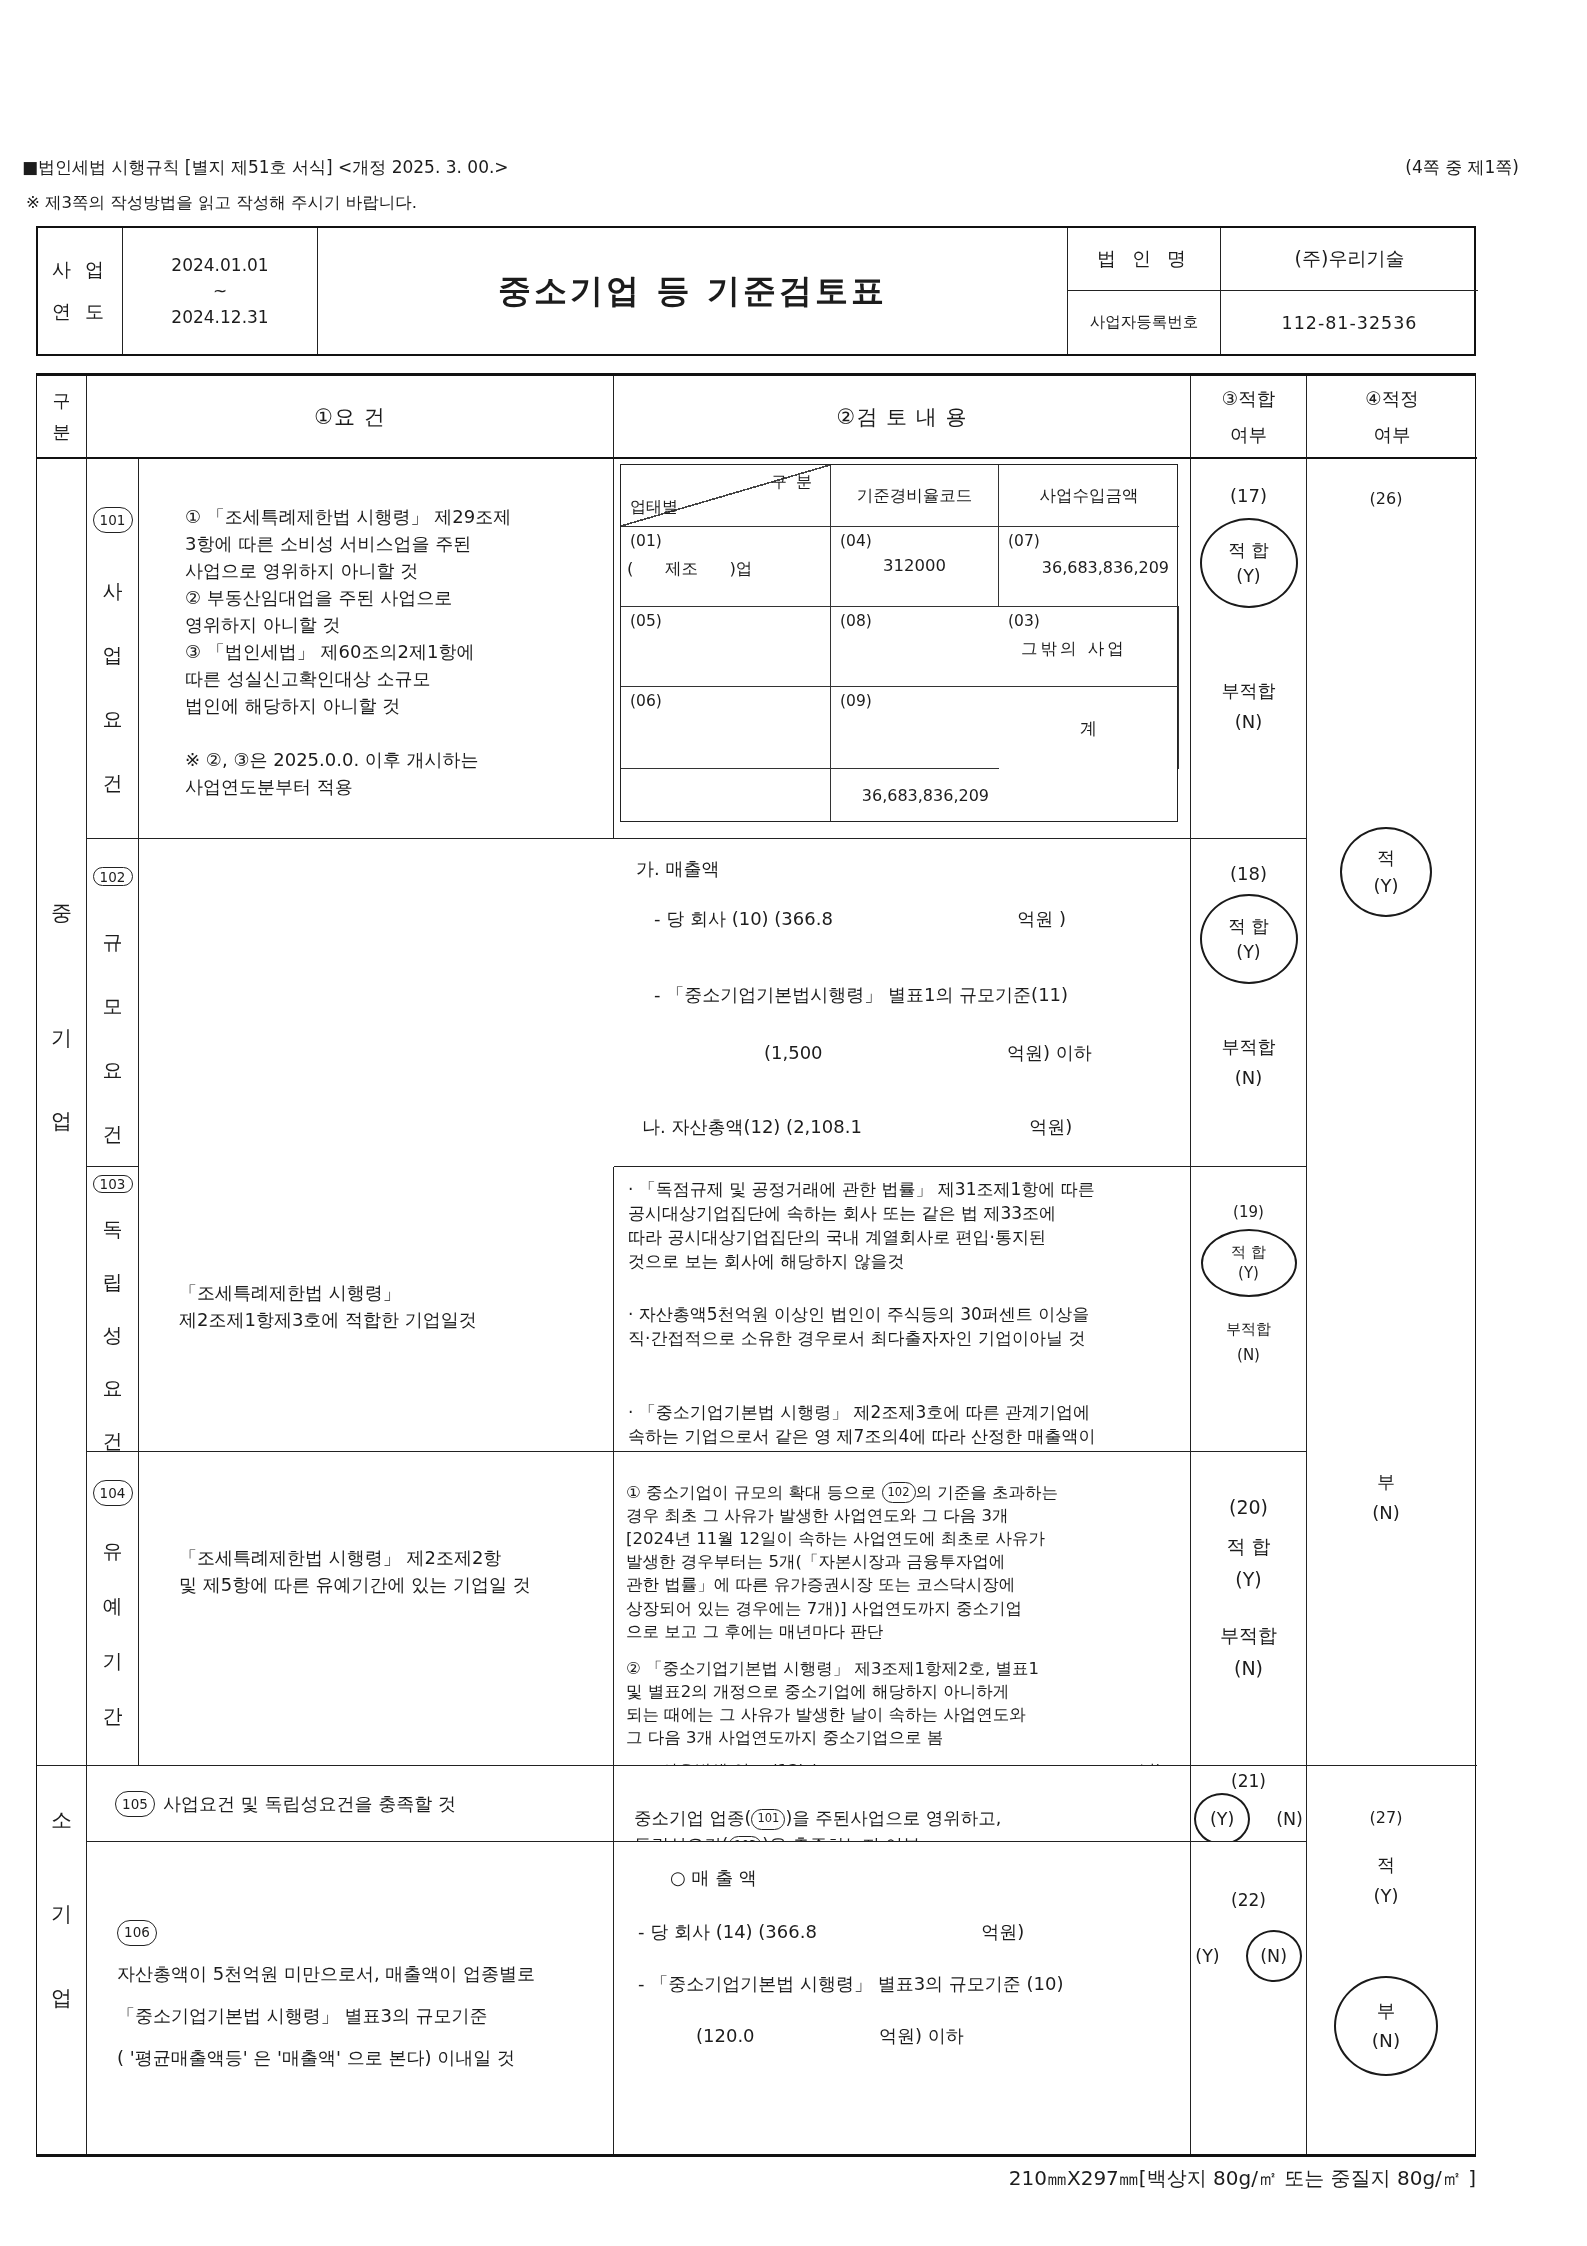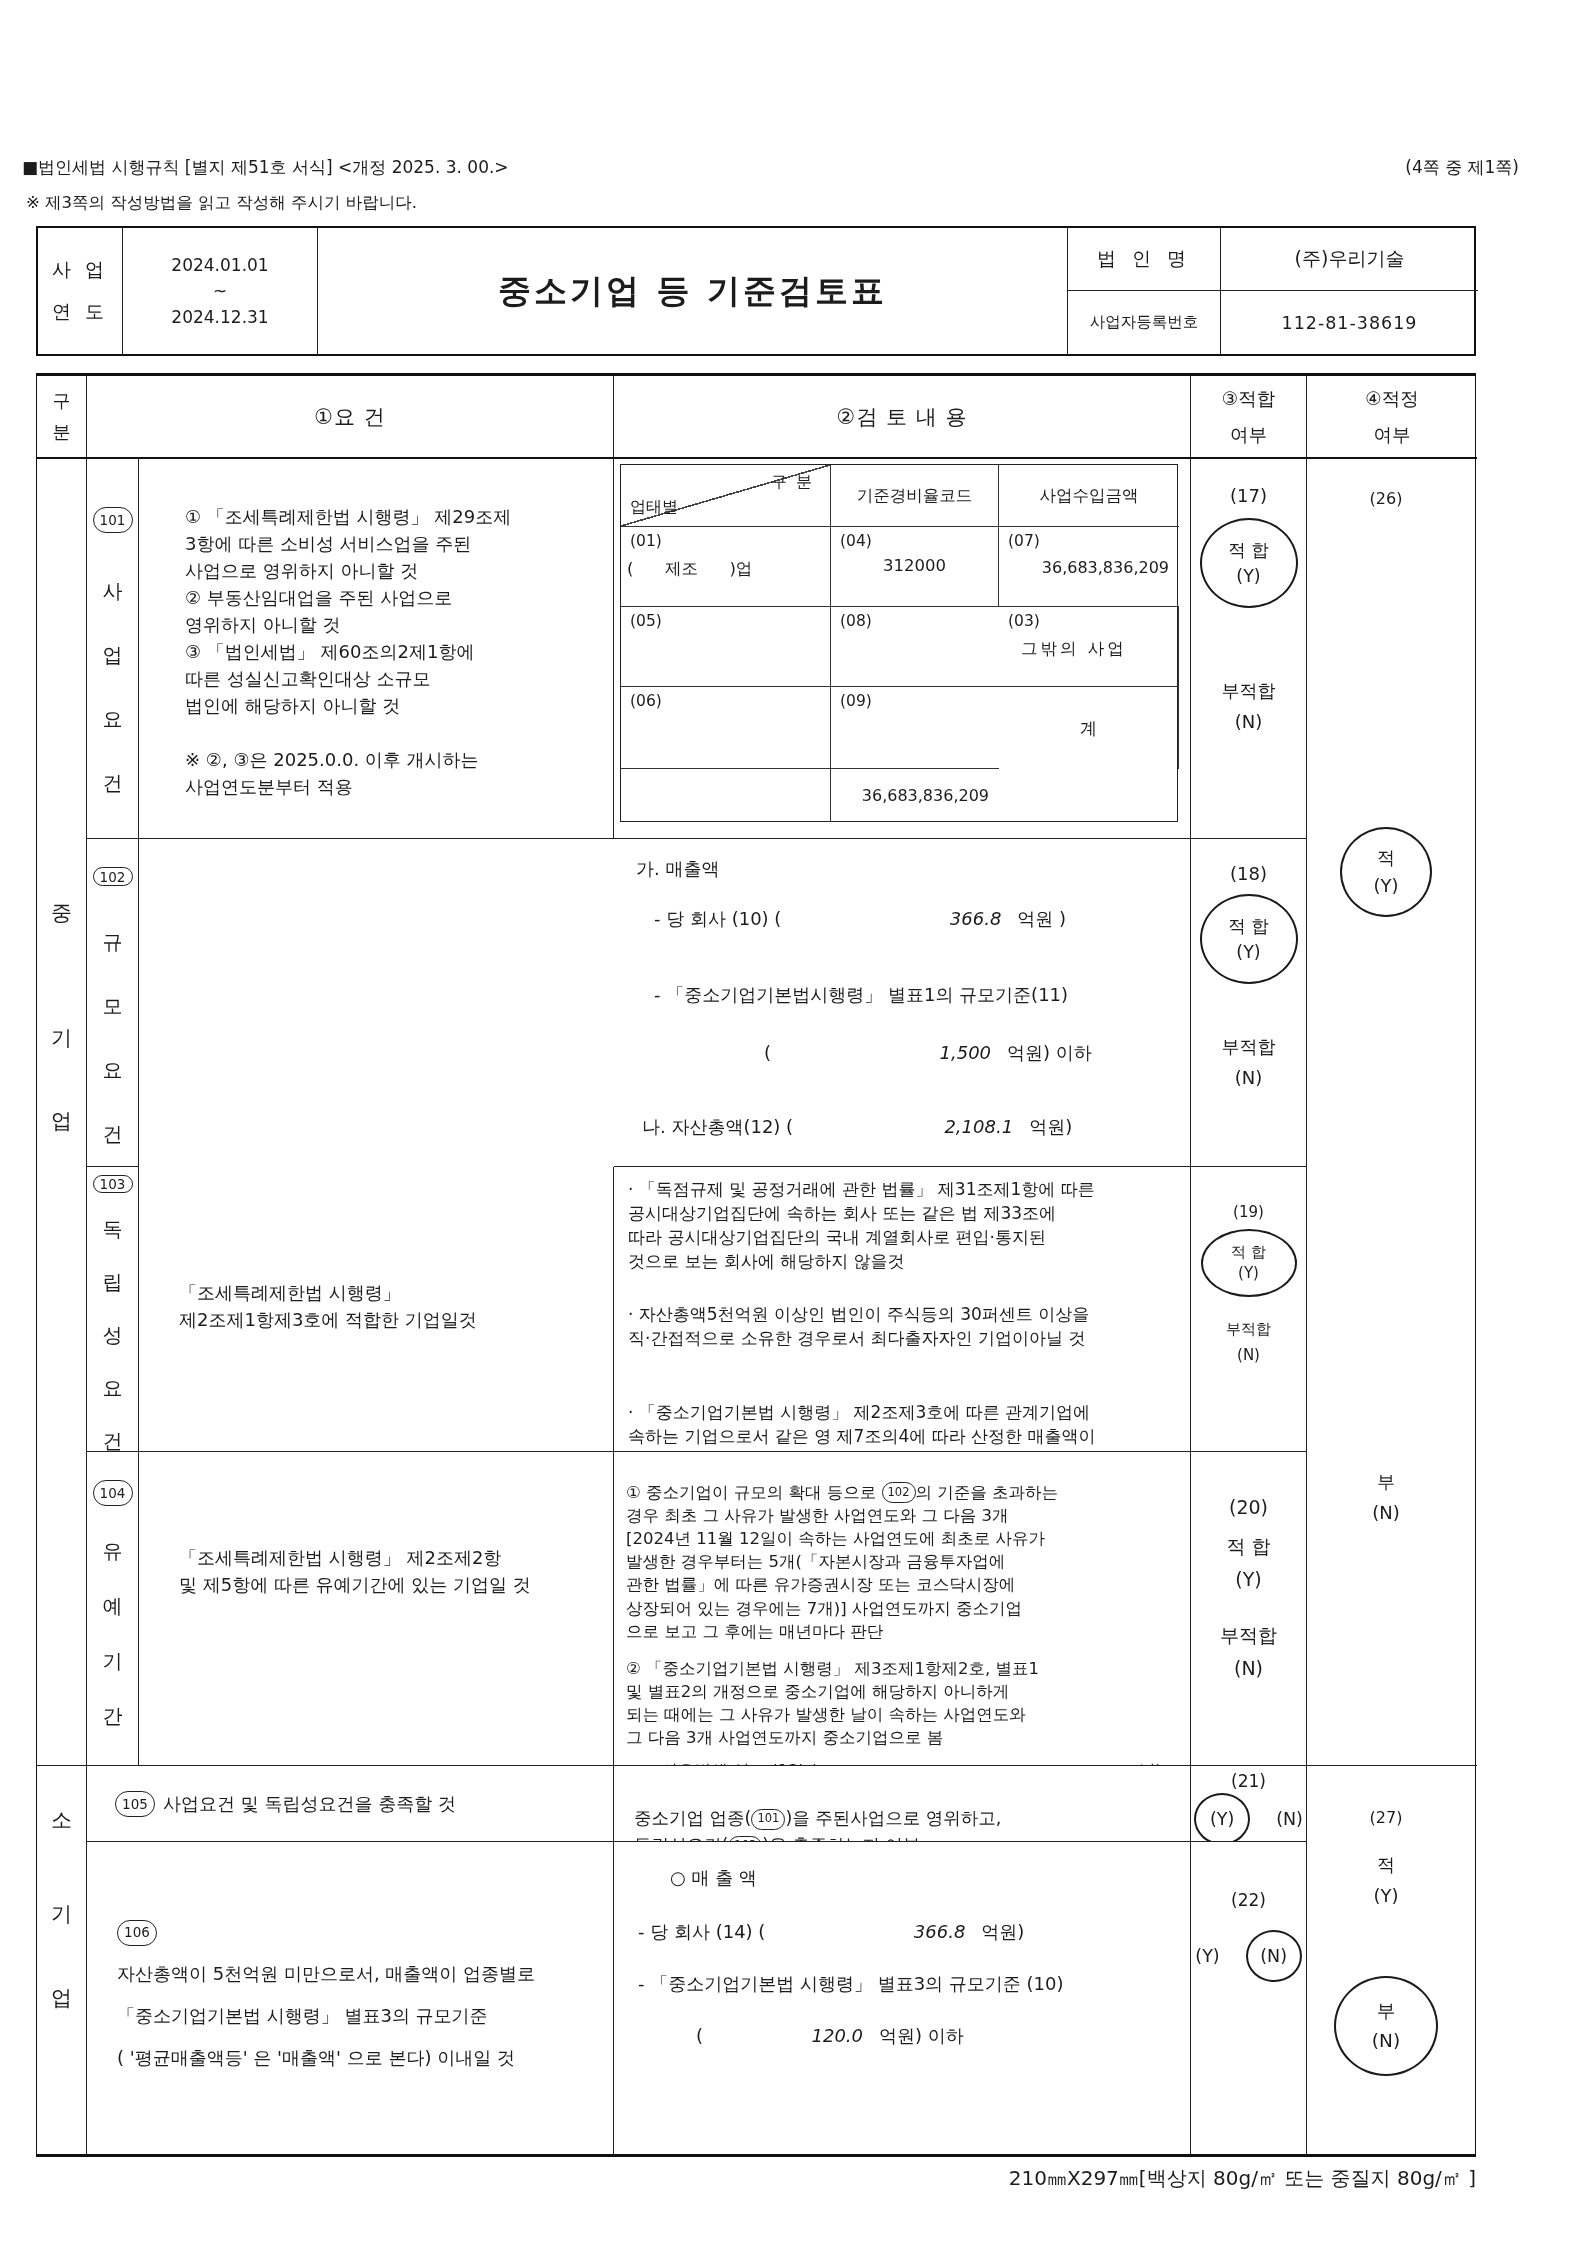--- a/index.html
+++ b/index.html
@@ -66,21 +66,21 @@
   .mh{align-items:center;justify-content:center;}
   .mcode{font-size:15.5px;padding:5px 0 0 9px;text-align:left;}
   .mval{margin-top:8px;padding-left:6px;font-size:16.5px;}
   .mvalc{margin-top:6px;text-align:center;}
   .amtv{margin-top:8px;text-align:right;padding-right:10px;font-size:16px;}
   .tlbl{align-items:center;justify-content:center;font-size:17px;}
   .gsp{letter-spacing:3px;padding-left:22px;}
 
   
   .amt{display:flex;align-items:baseline;font-size:18px;}
-  .av{width:220px;text-align:right;margin-right:16px;font-style:italic;}
+  .av{width:220px;text-align:left;margin-right:16px;}
   .bullets{font-size:17px;line-height:1.42;}
   .p104{font-size:16.5px;line-height:1.4;}
   .p3row{display:flex;width:520px;}
   .p3sp{flex:1;}
 
   
   .fit{display:flex;flex-direction:column;align-items:center;text-align:center;}
   .fcode{font-size:18px;}
   .mark-circle{display:flex;flex-direction:column;align-items:center;justify-content:center;
                border:2.2px solid #1a1a1a;border-radius:50%;}
@@ -116,21 +116,21 @@
     </div>
     <div class="hc hdates bR">
       <span>2024.01.01</span>
       <span>~</span>
       <span>2024.12.31</span>
     </div>
     <div class="hc htitle bR">중소기업 등 기준검토표</div>
     <div class="hc hl1 bR bB">법 인 명</div>
     <div class="hc hv1 bB">(주)우리기술</div>
     <div class="hc hl2 bR">사업자등록번호</div>
-    <div class="hc hv2">112-81-38619</div>
+    <div class="hc hv2">112-81-32536</div>
   </div>
 
   <div class="mtable">
 
     <div class="cell hrow" style="grid-area:1/1/2/2">
       <span class="pre vlab">구
 분</span>
     </div>
     <div class="cell hrow hbig" style="grid-area:1/4/2/5">②검 토 내 용</div>
     <div class="cell hrow hbig" style="grid-area:1/2/2/4">①요      건</div>

